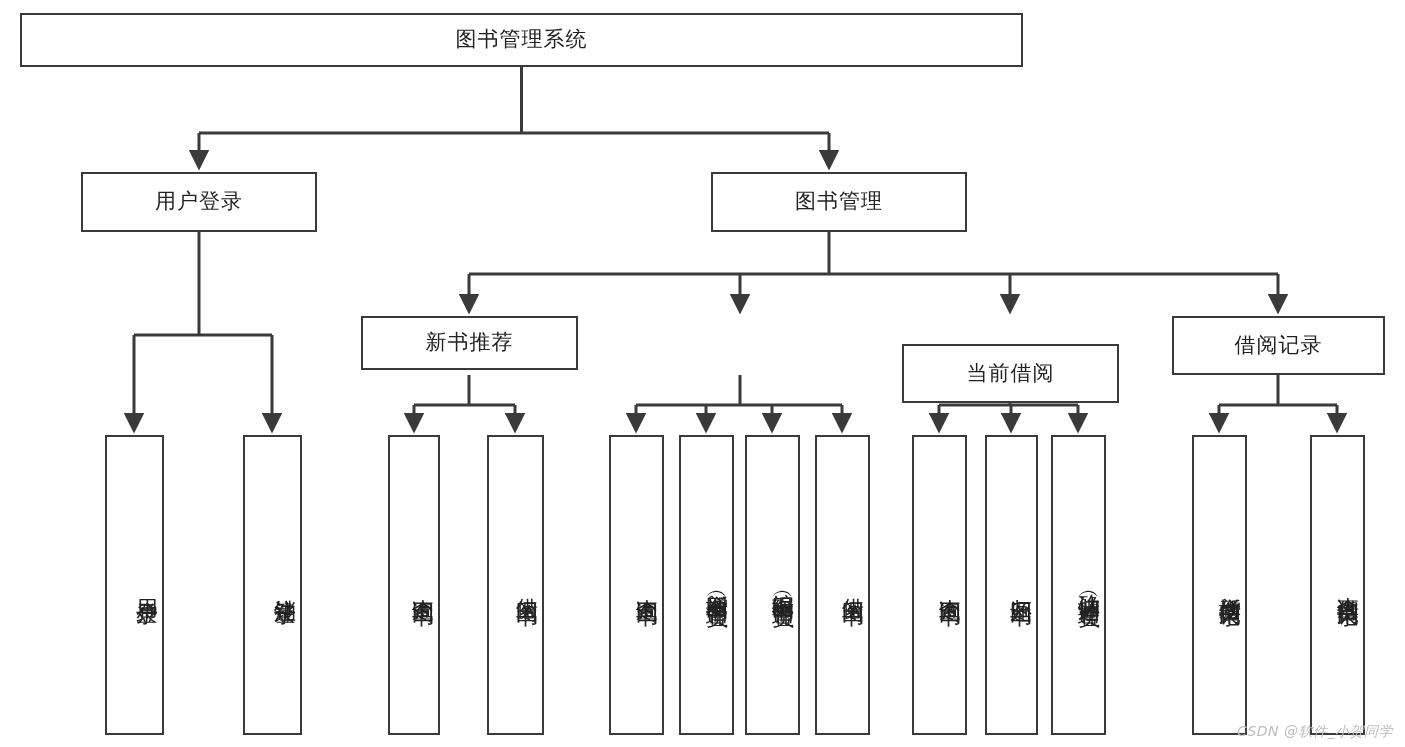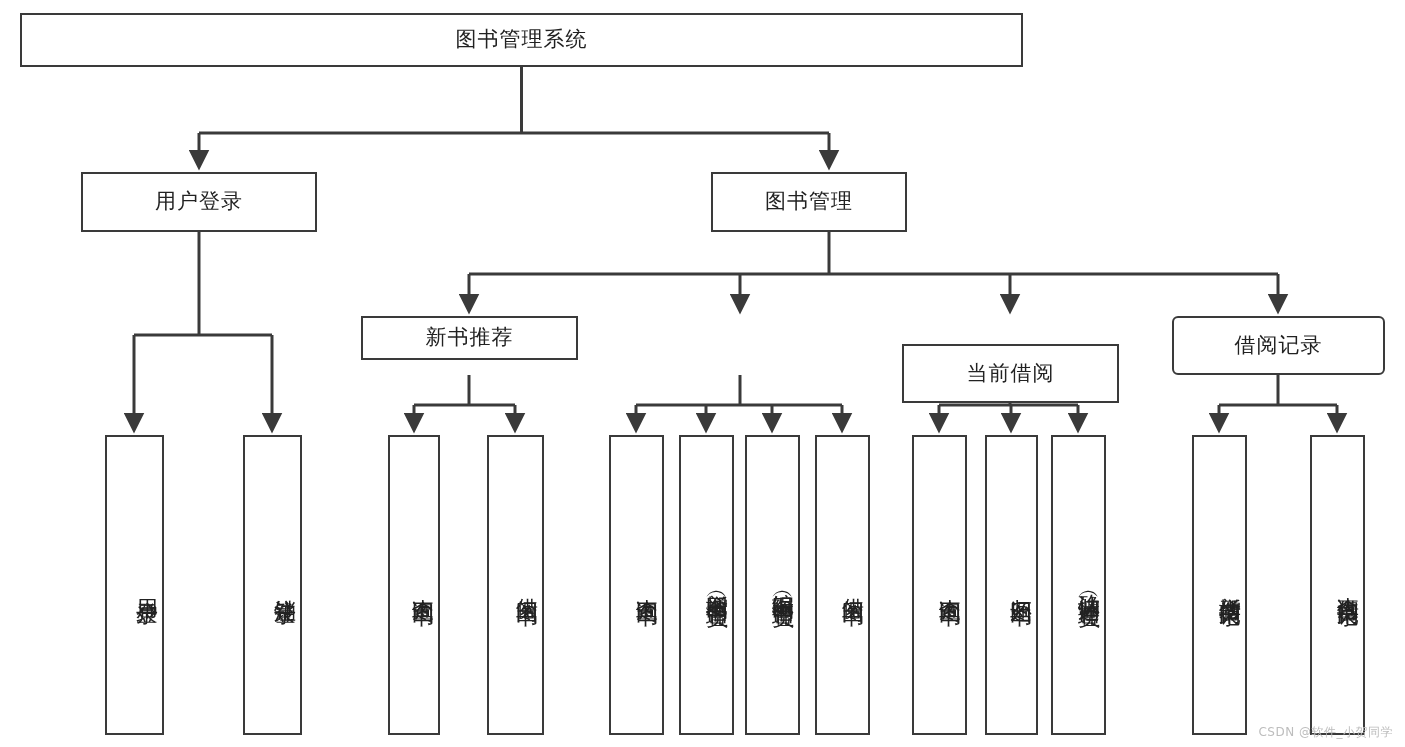--- a/index.html
+++ b/index.html
@@ -54,25 +54,26 @@
   }
   .node.vertical .label {
     writing-mode: vertical-rl;
     text-orientation: upright;
     display: block;
   }
   .watermark {
     position: absolute;
     right: 12px;
     bottom: 6px;
-    font-size: 12px;
+    font-size: 14px;
     color: #bdbdbd;
     letter-spacing: 0.5px;
     z-index: 3;
     white-space: nowrap;
+    font-style: italic;
   }
 </style>
 </head>
 <body>
 
 <div id="stage">
 
   <svg id="edges" viewBox="0 0 1405 747" xmlns="http://www.w3.org/2000/svg">
     <defs>
       <marker id="arrow" viewBox="0 0 12 12" refX="6" refY="6" markerWidth="7" markerHeight="7" orient="auto-start-reverse">
@@ -124,31 +125,31 @@
     </g>
   </svg>
 
   <div class="node horizontal" id="n-root" style="left: 20px; top: 13px; width: 1003px; height: 54px;">
     <span class="label">图书管理系统</span>
   </div>
 
   <div class="node horizontal" id="n-l2-0" style="left: 81px; top: 172px; width: 236px; height: 60px;">
     <span class="label">用户登录</span>
   </div>
-  <div class="node horizontal" id="n-l2-1" style="left: 711px; top: 172px; width: 196px; height: 60px;">
+  <div class="node horizontal" id="n-l2-1" style="left: 711px; top: 172px; width: 256px; height: 60px;">
     <span class="label">图书管理</span>
   </div>
 
-  <div class="node horizontal" id="n-l3-0" style="left: 361px; top: 316px; width: 217px; height: 44px;">
+  <div class="node horizontal" id="n-l3-0" style="left: 361px; top: 316px; width: 217px; height: 54px;">
     <span class="label">新书推荐</span>
   </div>
   <div class="node horizontal" id="n-l3-2" style="left: 902px; top: 316px; width: 217px; height: 59px; margin-top: 28px;">
     <span class="label">当前借阅</span>
   </div>
-  <div class="node horizontal" id="n-l3-3" style="left: 1172px; top: 316px; width: 213px; height: 59px; border-radius: 6px;">
+  <div class="node horizontal" id="n-l3-3" style="left: 1172px; top: 316px; width: 213px; height: 59px;">
     <span class="label">借阅记录</span>
   </div>
 
   <div class="node vertical" id="n-lf-0" style="left: 105px; top: 435px; width: 59px; height: 300px;">
     <span class="label">用户登录</span>
   </div>
   <div class="node vertical" id="n-lf-1" style="left: 243px; top: 435px; width: 59px; height: 300px;">
     <span class="label">注销登录</span>
   </div>
   <div class="node vertical" id="n-lf-2" style="left: 388px; top: 435px; width: 52px; height: 300px;">

